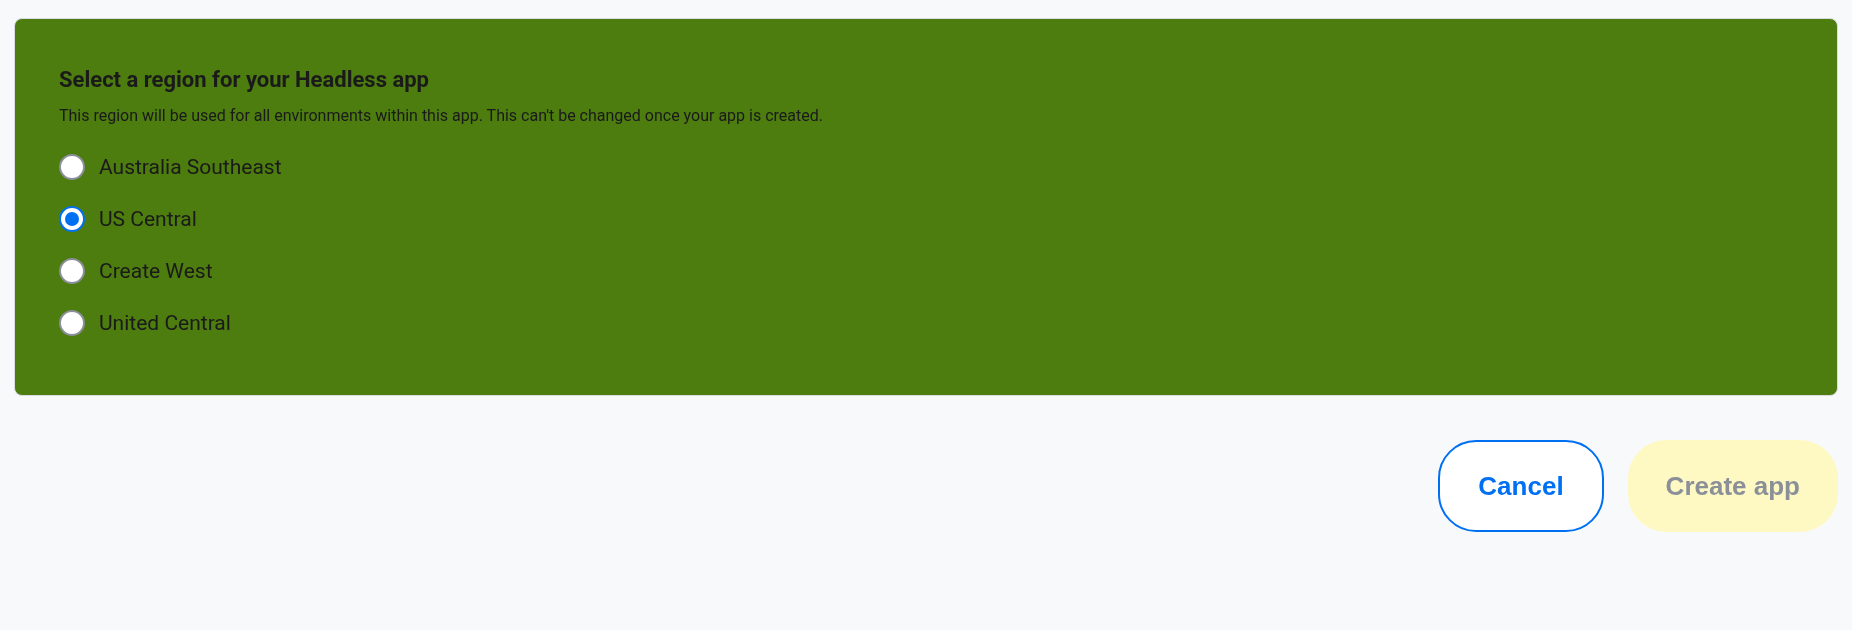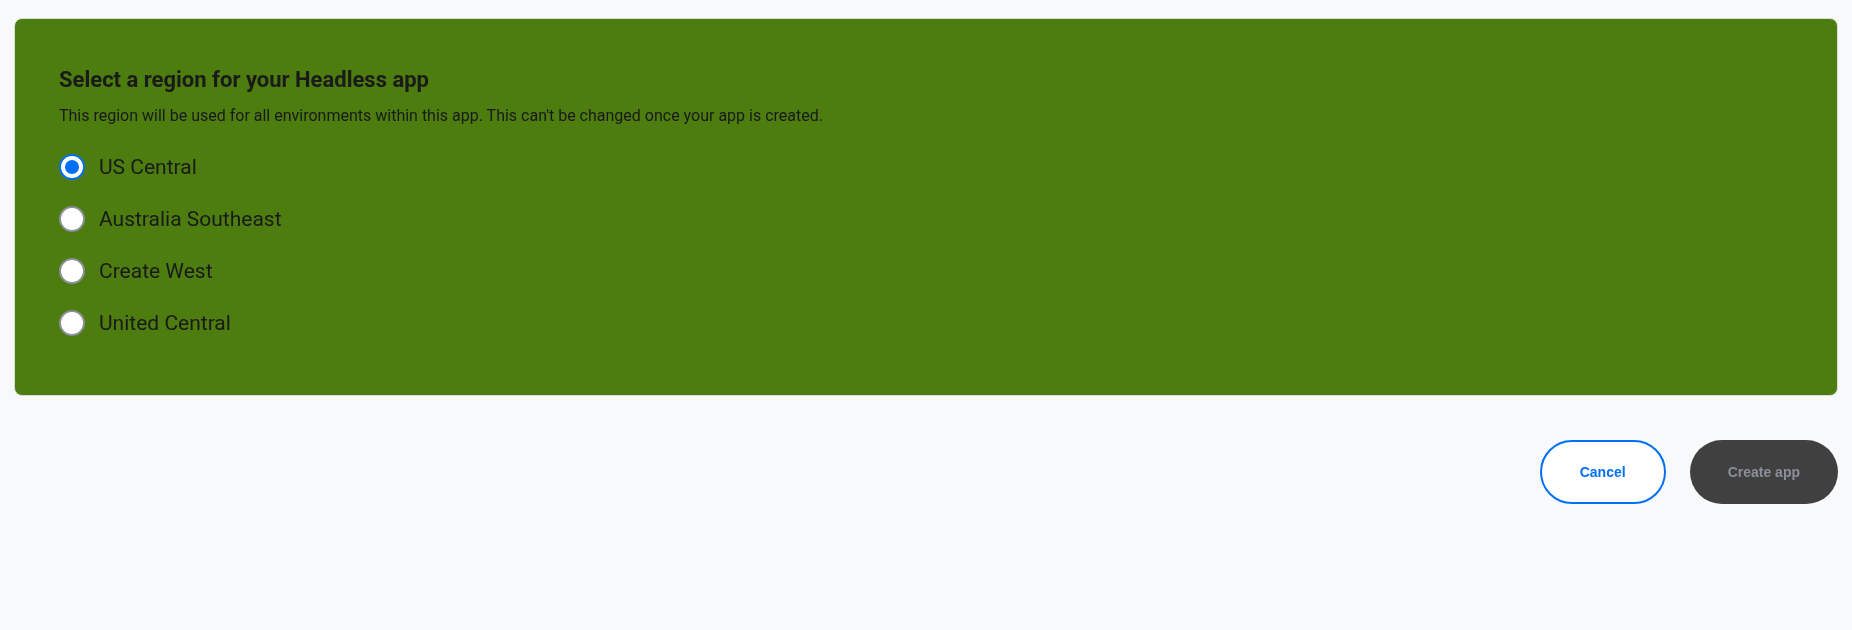--- a/index.html
+++ b/index.html
@@ -74,59 +74,59 @@
       font-weight: 400;
     }
     .footer-actions {
       display: flex;
       justify-content: flex-end;
       gap: 24px;
       margin-top: 44px;
       padding-right: 0;
     }
     .btn {
-      height: 64px;
+      height: 92px;
       padding: 0 38px;
       border-radius: 38px;
-      font-size: 14px;
+      font-size: 26px;
       font-weight: 700;
       border: none;
       cursor: pointer;
       display: flex;
       align-items: center;
       justify-content: center;
     }
     .btn-cancel {
       background: #ffffff;
       color: #0070f3;
       border: 2px solid #0070f3;
     }
     .btn-create {
-      background: #404040;
+      background: #fef9c3;
       color: #8a8f98;
       cursor: default;
     }
   </style>
 </head>
 <body>
 
 <div class="card">
   <h2 class="card-title">Select a region for your Headless app</h2>
   <p class="card-description">This region will be used for all environments within this app. This can't be changed once your app is created.</p>
 
   <div class="radio-group">
     <div class="radio-option">
+      <span class="radio-circle"></span>
+      <span class="radio-label">Australia Southeast</span>
+    </div>
+    <div class="radio-option">
       <span class="radio-circle selected">
           <span class="radio-dot"></span>
         </span>
       <span class="radio-label">US Central</span>
-    </div>
-    <div class="radio-option">
-      <span class="radio-circle"></span>
-      <span class="radio-label">Australia Southeast</span>
     </div>
     <div class="radio-option">
       <span class="radio-circle"></span>
       <span class="radio-label">Create West</span>
     </div>
     <div class="radio-option">
       <span class="radio-circle"></span>
       <span class="radio-label">United Central</span>
     </div>
   </div>

